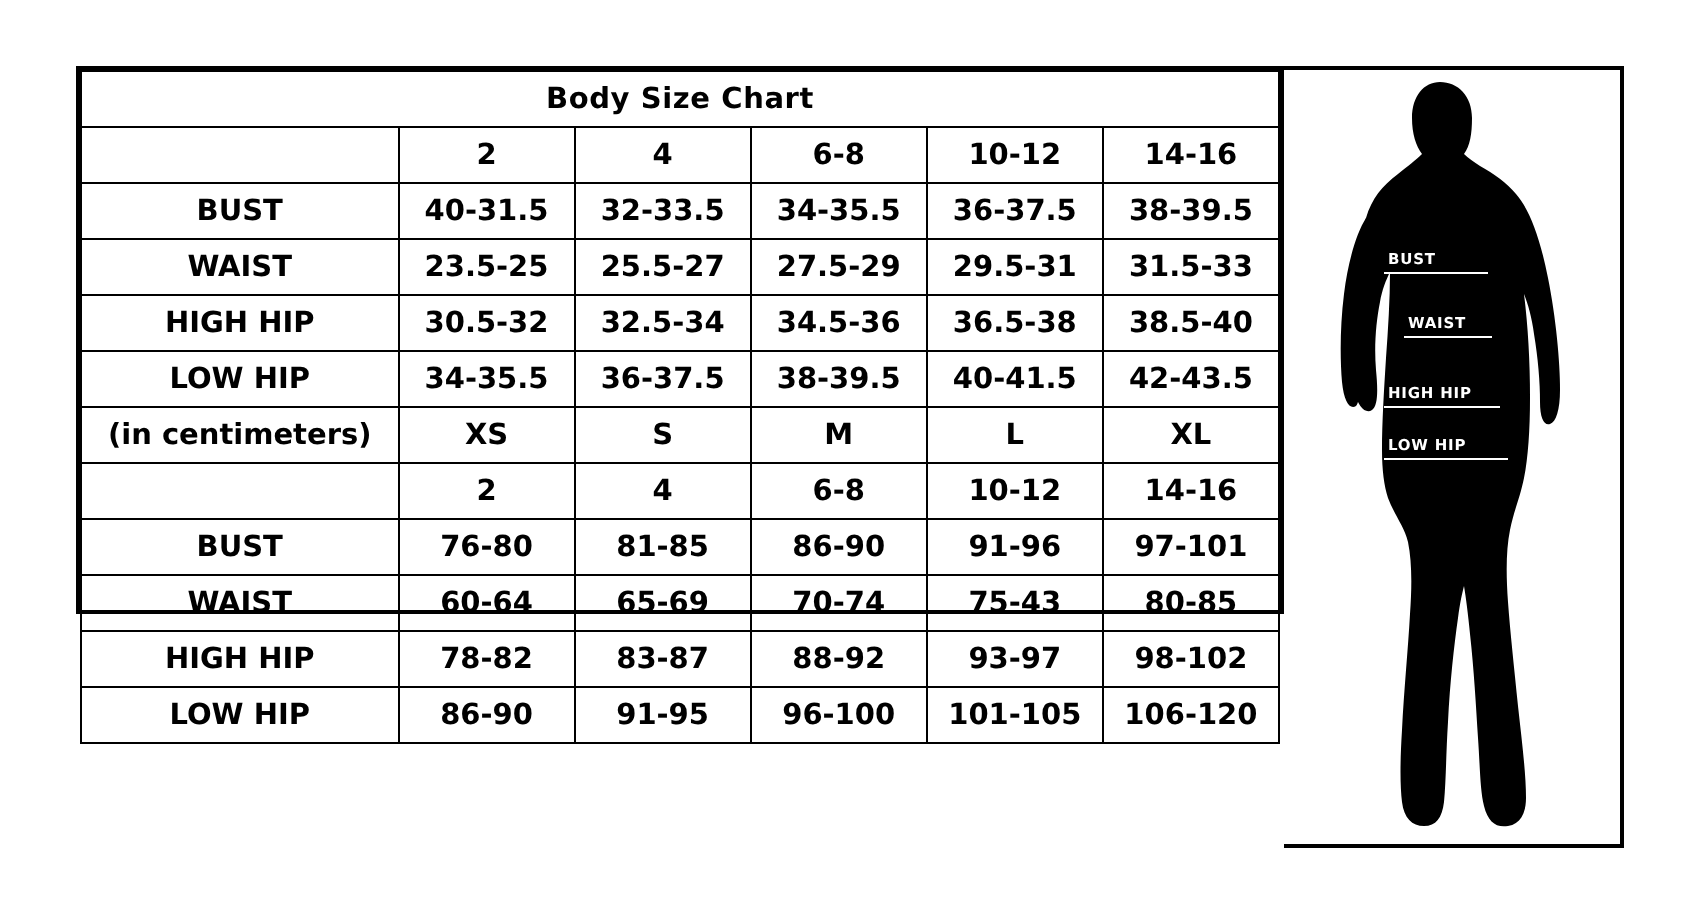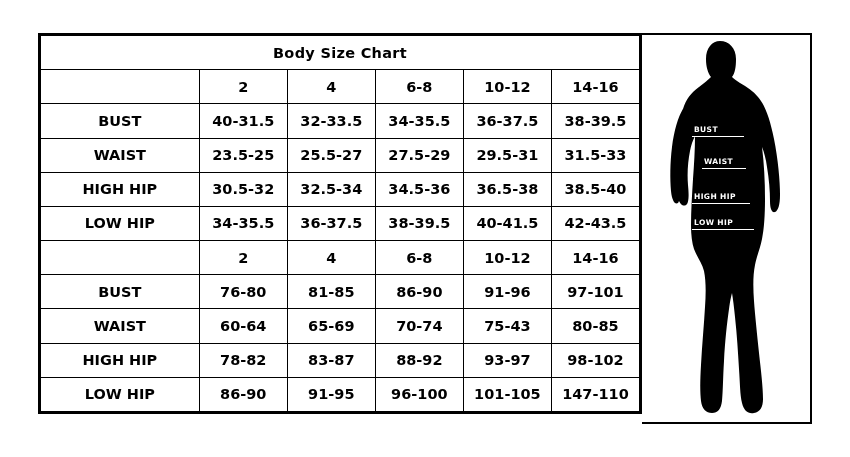--- a/index.html
+++ b/index.html
@@ -17,21 +17,21 @@
     position: relative;
     width: 850px;
     height: 457px;
     background: #ffffff;
   }
   .chart-wrap {
     position: absolute;
     left: 38px;
     top: 33px;
     width: 604px;
-    height: 381px;
+    height: 274px;
     border: 2px solid #000000;
     box-sizing: border-box;
     background: #ffffff;
   }
   table.size-chart {
     width: 100%;
     height: 100%;
     border-collapse: collapse;
     table-layout: fixed;
   }
@@ -169,20 +169,28 @@
 
         <tr>
           <td class="rowlabel">LOW HIP</td>
           <td>34-35.5</td>
           <td>36-37.5</td>
           <td>38-39.5</td>
           <td>40-41.5</td>
           <td>42-43.5</td>
         </tr>
 
+        <tr>
+          <td class="unitlabel">(in centimeters)</td>
+          <td>XS</td>
+          <td>S</td>
+          <td>M</td>
+          <td>L</td>
+          <td>XL</td>
+        </tr>
 
         <tr>
           <td class="blank"></td>
           <td>2</td>
           <td>4</td>
           <td>6-8</td>
           <td>10-12</td>
           <td>14-16</td>
         </tr>
 
@@ -212,21 +220,21 @@
           <td>93-97</td>
           <td>98-102</td>
         </tr>
 
         <tr>
           <td class="rowlabel">LOW HIP</td>
           <td>86-90</td>
           <td>91-95</td>
           <td>96-100</td>
           <td>101-105</td>
-          <td>147-110</td>
+          <td>106-120</td>
         </tr>
       </tbody>
     </table>
   </div>
 
   <div class="figure-panel">
     <svg class="figure-svg" viewBox="0 0 168 387">
       <path fill="#000000" d="
         M78,6
         C70,6 64,13 64,24

